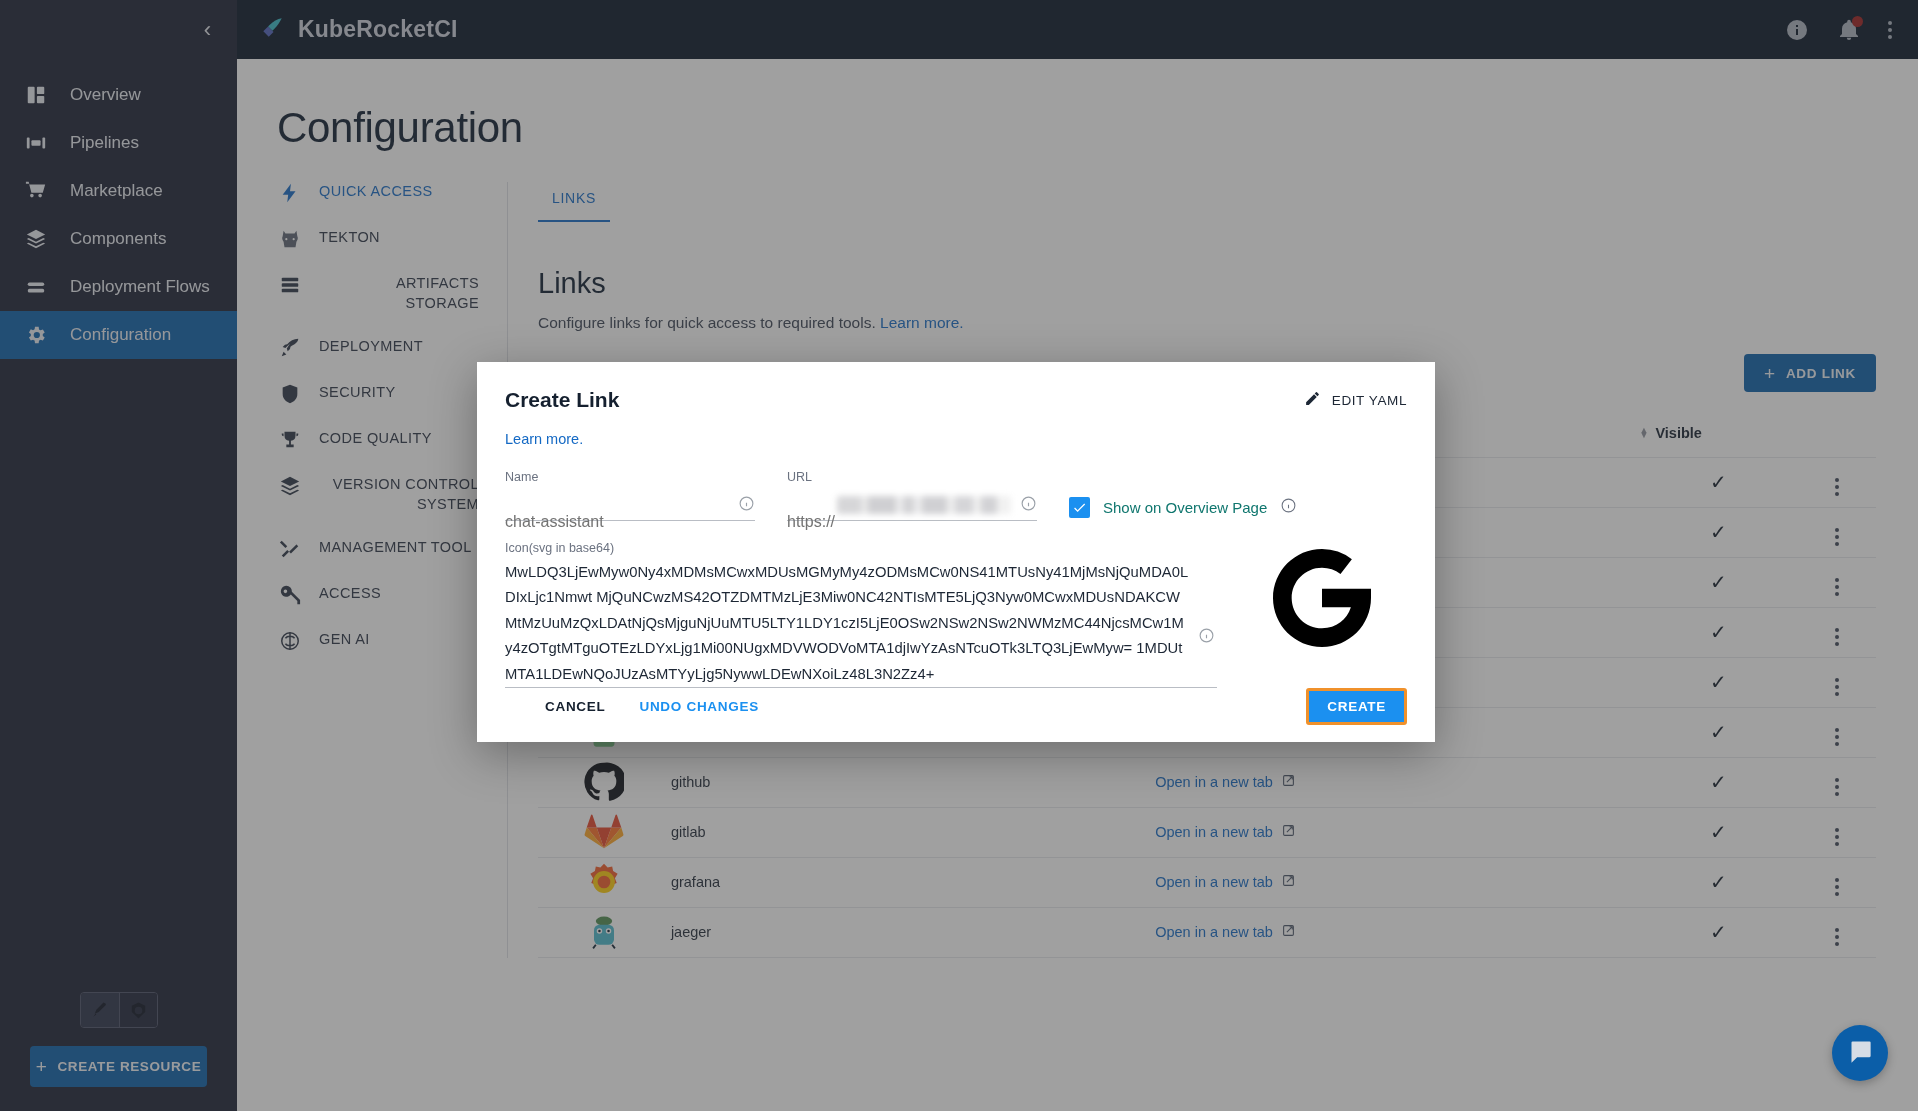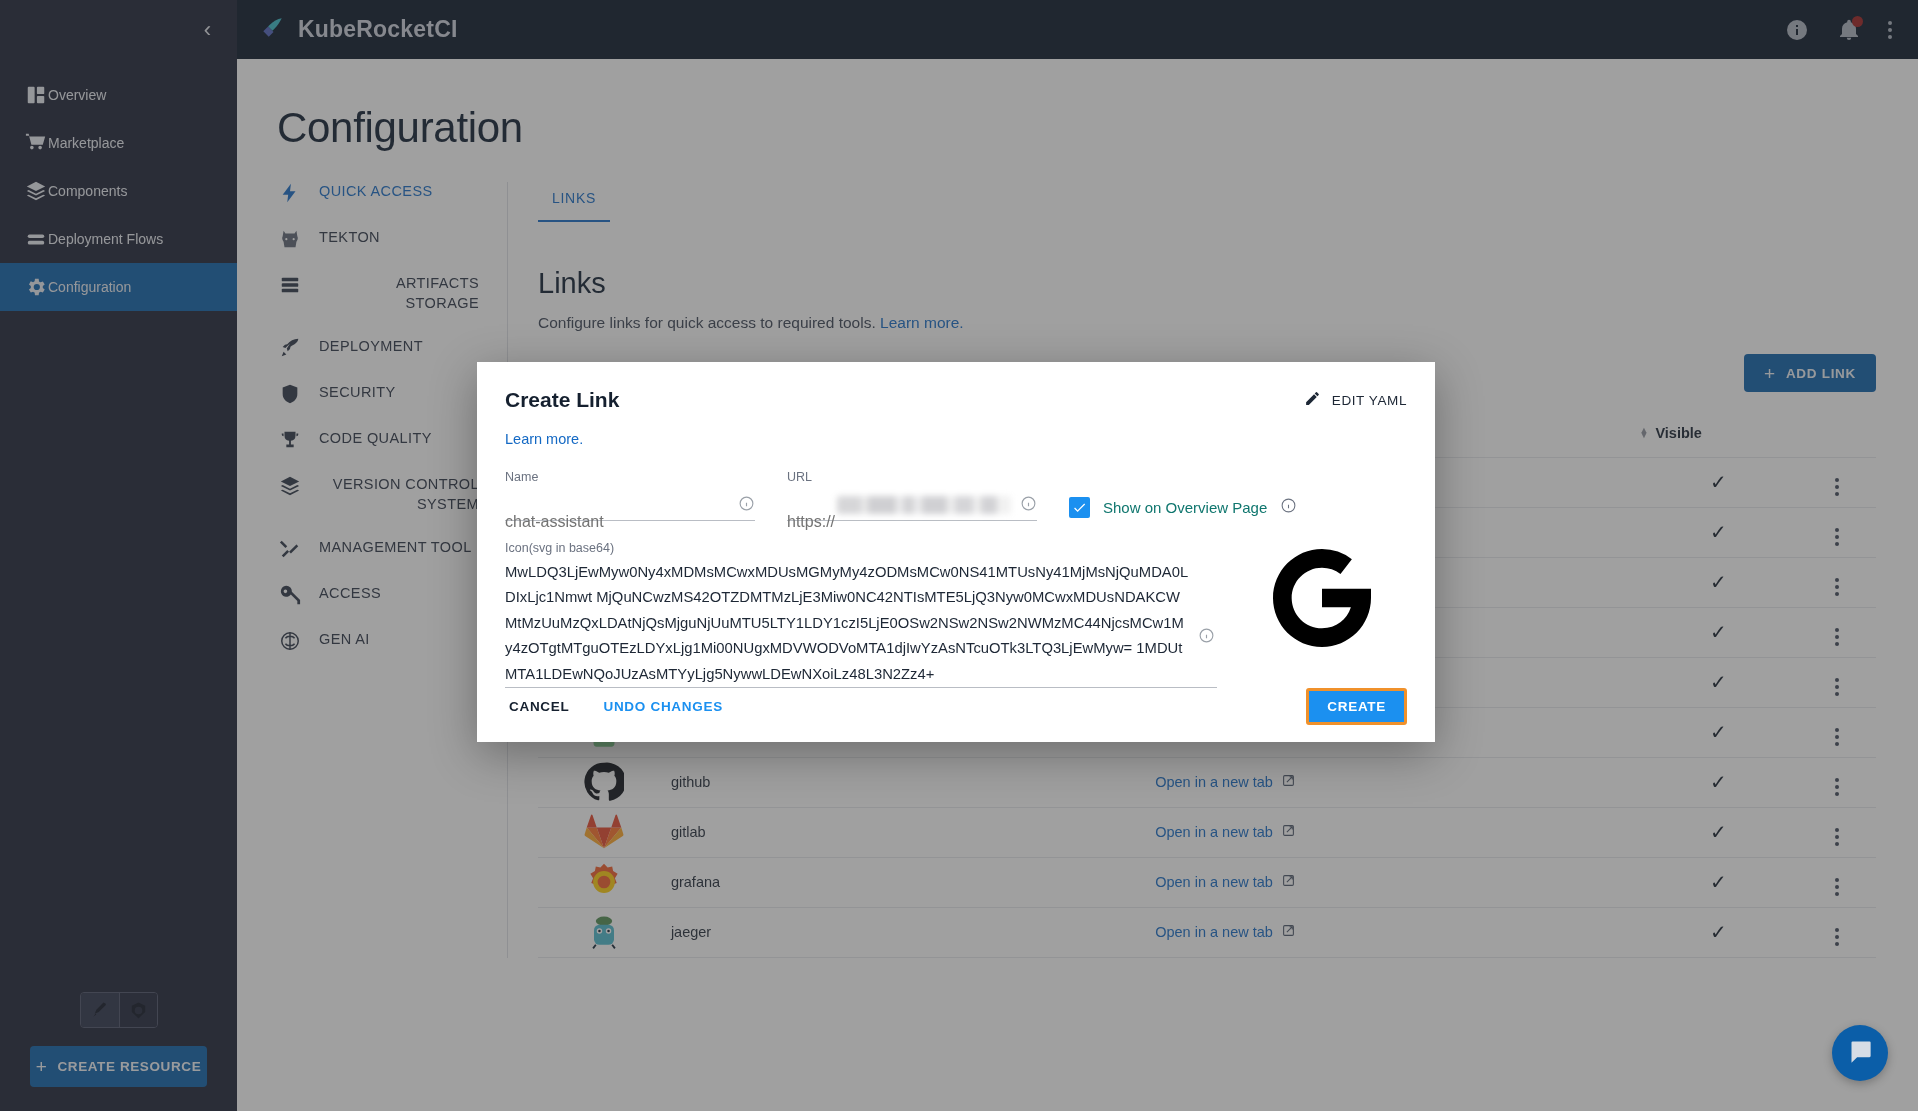--- a/index.html
+++ b/index.html
@@ -20,22 +20,22 @@
     background: #1a1f33;
     display: flex; flex-direction: column;
   }
   .sidebar-collapse {
     height: 59px; display: flex; align-items: center; justify-content: flex-end;
     padding-right: 26px; color: #cfd3dc;
   }
   .chev { font-size: 22px; line-height: 1; color: #dfe2e8; }
   .nav-list { margin-top: 12px; }
   .nav-item {
-    display: flex; align-items: center; 
-    height: 48px; padding-left: 24px; color: #e7eaef; font-size: 14px;
+    display: flex; align-items: center; gap: 22px;
+    height: 48px; padding-left: 24px; color: #e7eaef; font-size: 17px;
     cursor: pointer;
   }
   .nav-item.active { background: #0b5ea8; }
   .nav-icon { width: 24px; height: 24px; display: flex; align-items: center; justify-content: center; }
   .nav-icon svg { width: 22px; height: 22px; fill: #e7eaef; }
   .sidebar-spacer { flex: 1; }
   .sidebar-bottom { padding: 0 24px 24px; display: flex; flex-direction: column; align-items: center; gap: 18px; }
   .mode-toggle { display: flex; border: 1px solid #4a5066; border-radius: 4px; overflow: hidden; }
   .mode-btn { width: 38px; height: 34px; display: flex; align-items: center; justify-content: center; background: #2a3047; cursor: pointer; }
   .mode-btn.sec { background: #1e2439; border-left: 1px solid #4a5066; }
@@ -167,21 +167,21 @@
   .b64-info { position: absolute; right: 2px; bottom: 40px; }
   .b64-info svg { width: 17px; height: 17px; fill: none; stroke: #9aa0a8; stroke-width: 1.6px; }
   .preview { width: 170px; display: flex; align-items: flex-start; justify-content: center; padding-top: 8px; }
   .preview svg { width: 98px; height: 98px; }
 
   .modal-foot { display: flex; align-items: center; padding: 0 28px 24px; gap: 26px; }
   .btn-text {
     background: none; border: none; font-size: 13.5px; letter-spacing: .7px; font-weight: 600;
     cursor: pointer; font-family: "Liberation Sans", sans-serif; padding: 8px 4px;
   }
-  .btn-cancel { color: #15202f; }
+  .btn-cancel { color: #15202f; margin-left: 36px; }
   .btn-undo { color: #1b90f0; }
   .foot-spacer { flex: 1; }
   .btn-create {
     background: #1b90f0; color: #fff; border: 3px solid #f0912b; border-radius: 3px;
     height: 37px; padding: 0 18px; font-size: 13.5px; font-weight: 600; letter-spacing: .7px;
     cursor: pointer; font-family: "Liberation Sans", sans-serif;
   }
 
   
   .fab {
@@ -206,20 +206,30 @@
         <span class="nav-icon">
           <svg viewBox="0 0 24 24">
               <rect x="3" y="3" width="7.5" height="18" rx="1"></rect>
               <rect x="13" y="3" width="8" height="8" rx="1"></rect>
               <rect x="13" y="13" width="8" height="8" rx="1"></rect>
             </svg>
         </span>
         <span>Overview</span>
       </div>
 
+      <div class="nav-item">
+        <span class="nav-icon">
+          <svg viewBox="0 0 24 24">
+              <rect x="2" y="6" width="3" height="12" rx="1"></rect>
+              <rect x="19" y="6" width="3" height="12" rx="1"></rect>
+              <rect x="7" y="9" width="10" height="6" rx="1"></rect>
+            </svg>
+        </span>
+        <span>Pipelines</span>
+      </div>
 
       <div class="nav-item">
         <span class="nav-icon">
           <svg viewBox="0 0 24 24">
               <path d="M1 2h3l.8 3H22l-2.6 9H7L4.4 4H1V2zm6.5 13a2 2 0 1 0 0 4 2 2 0 0 0 0-4zm9 0a2 2 0 1 0 0 4 2 2 0 0 0 0-4z"></path>
             </svg>
         </span>
         <span>Marketplace</span>
       </div>
 

